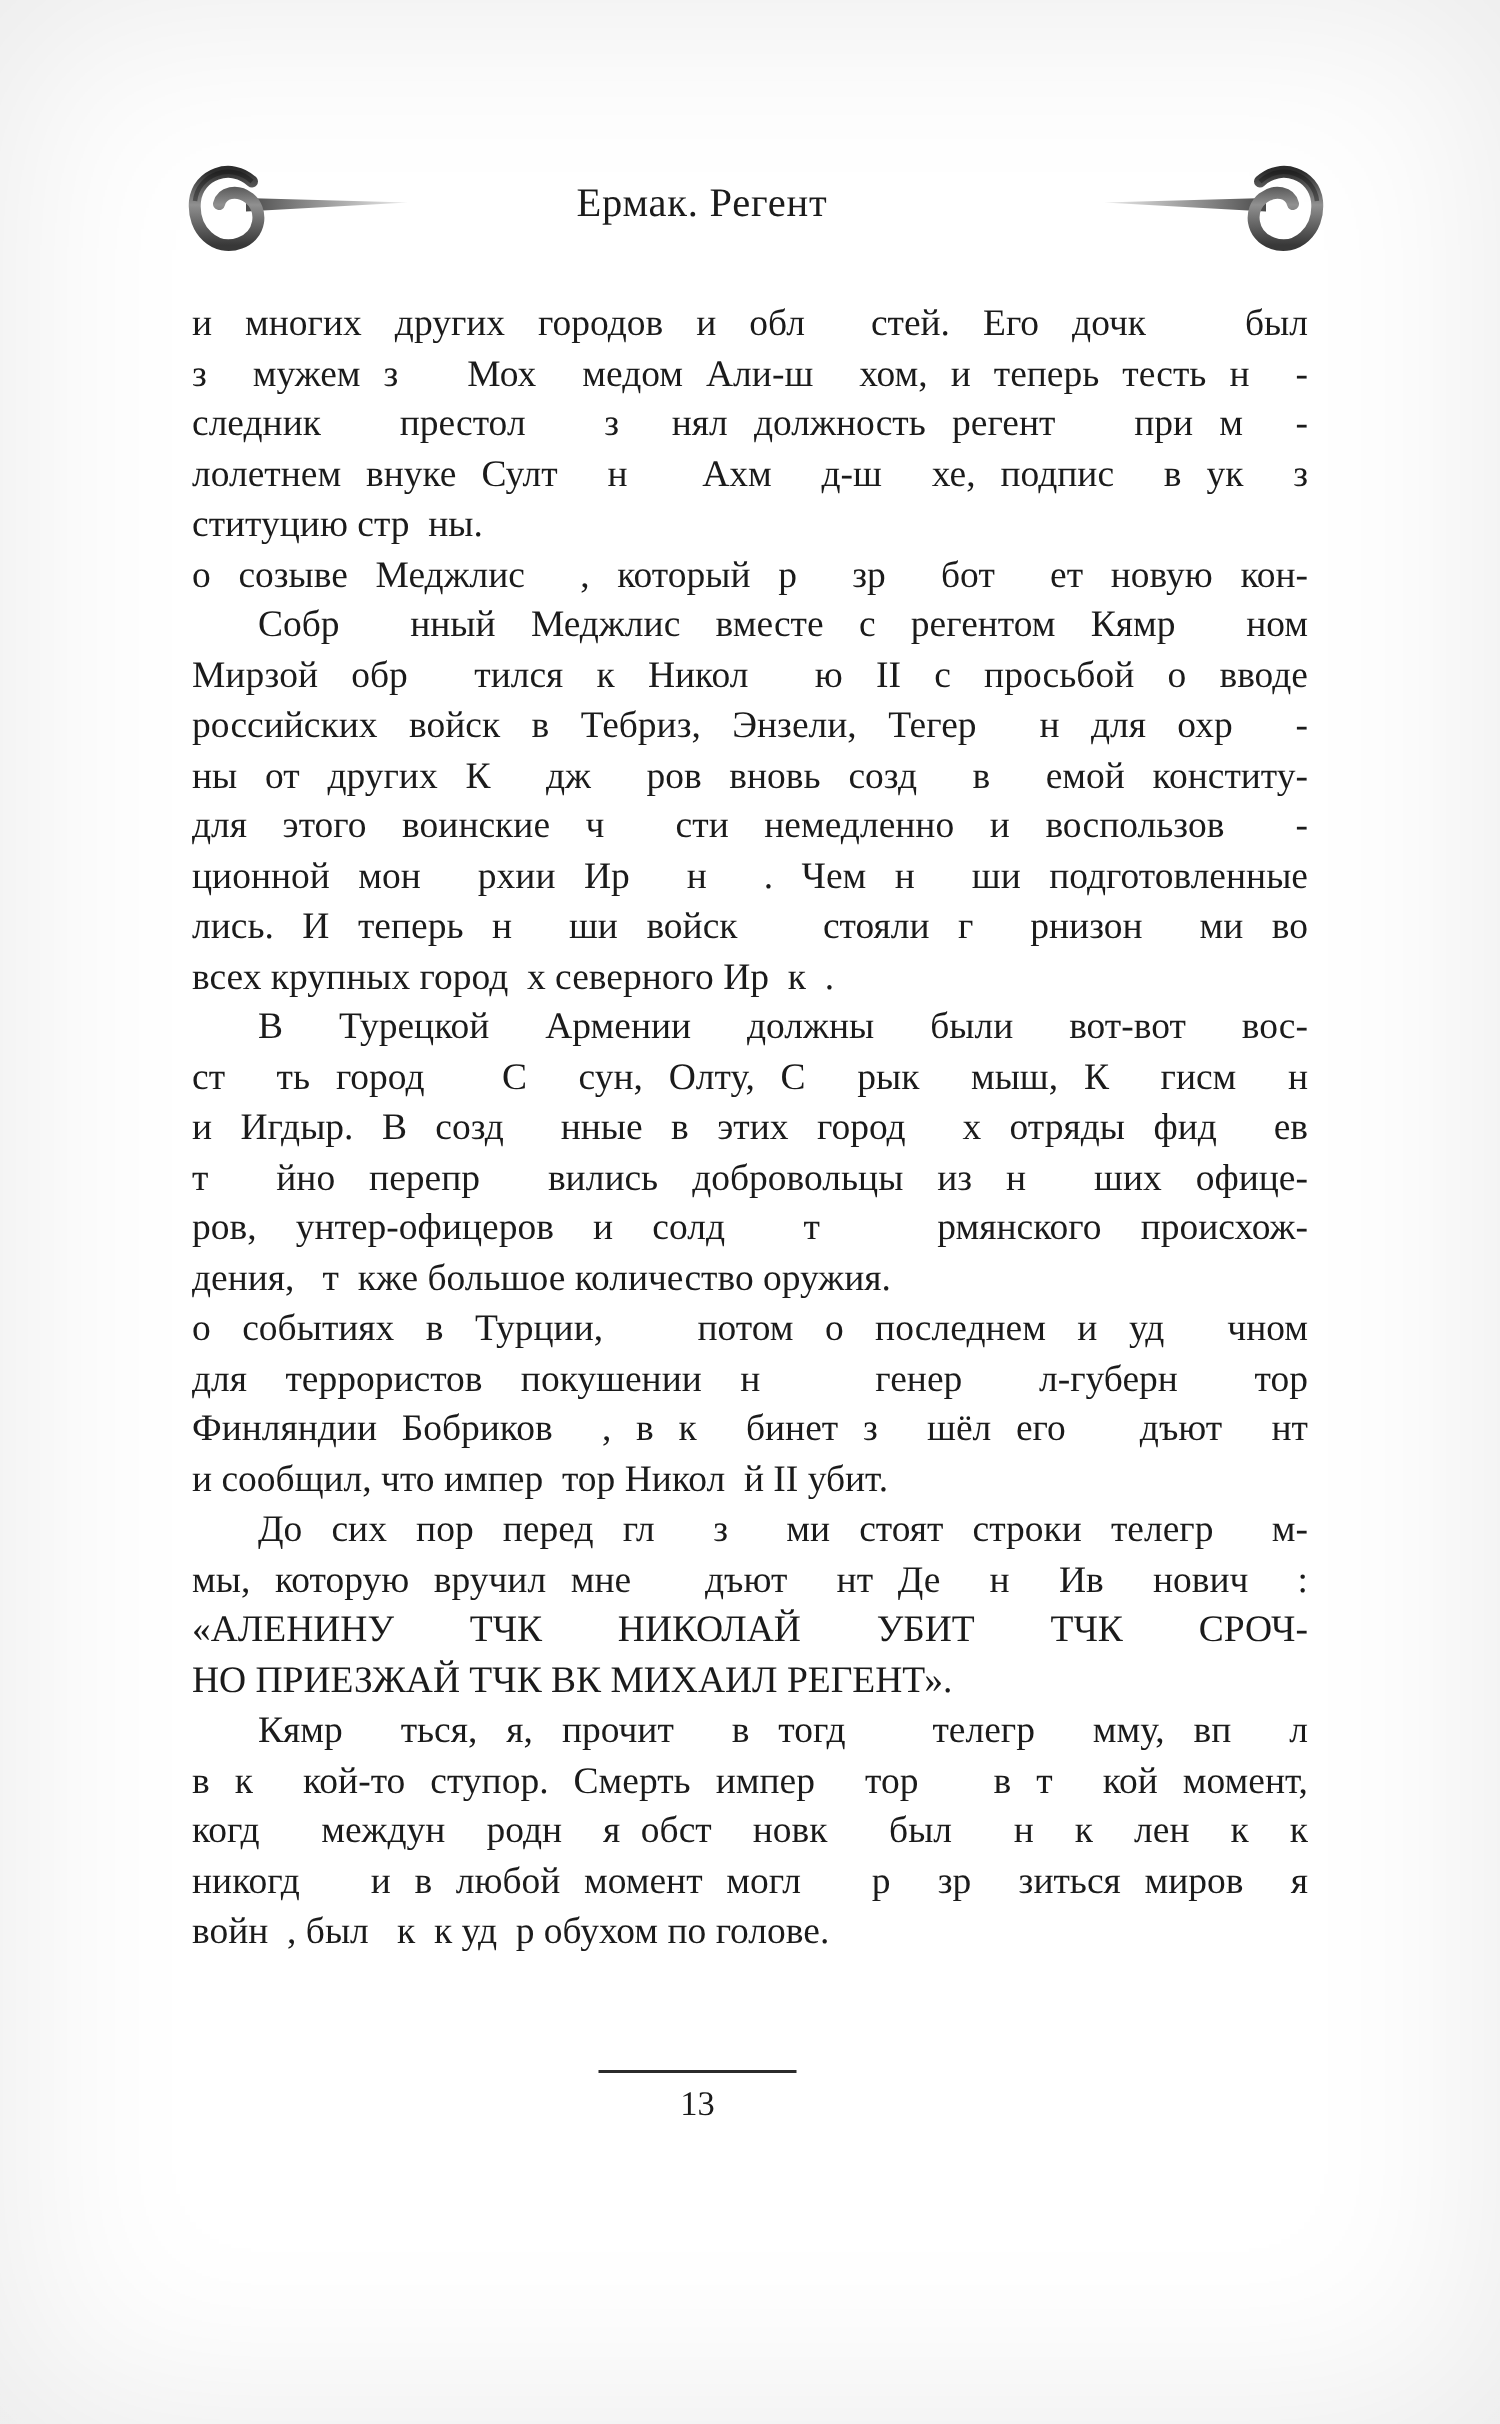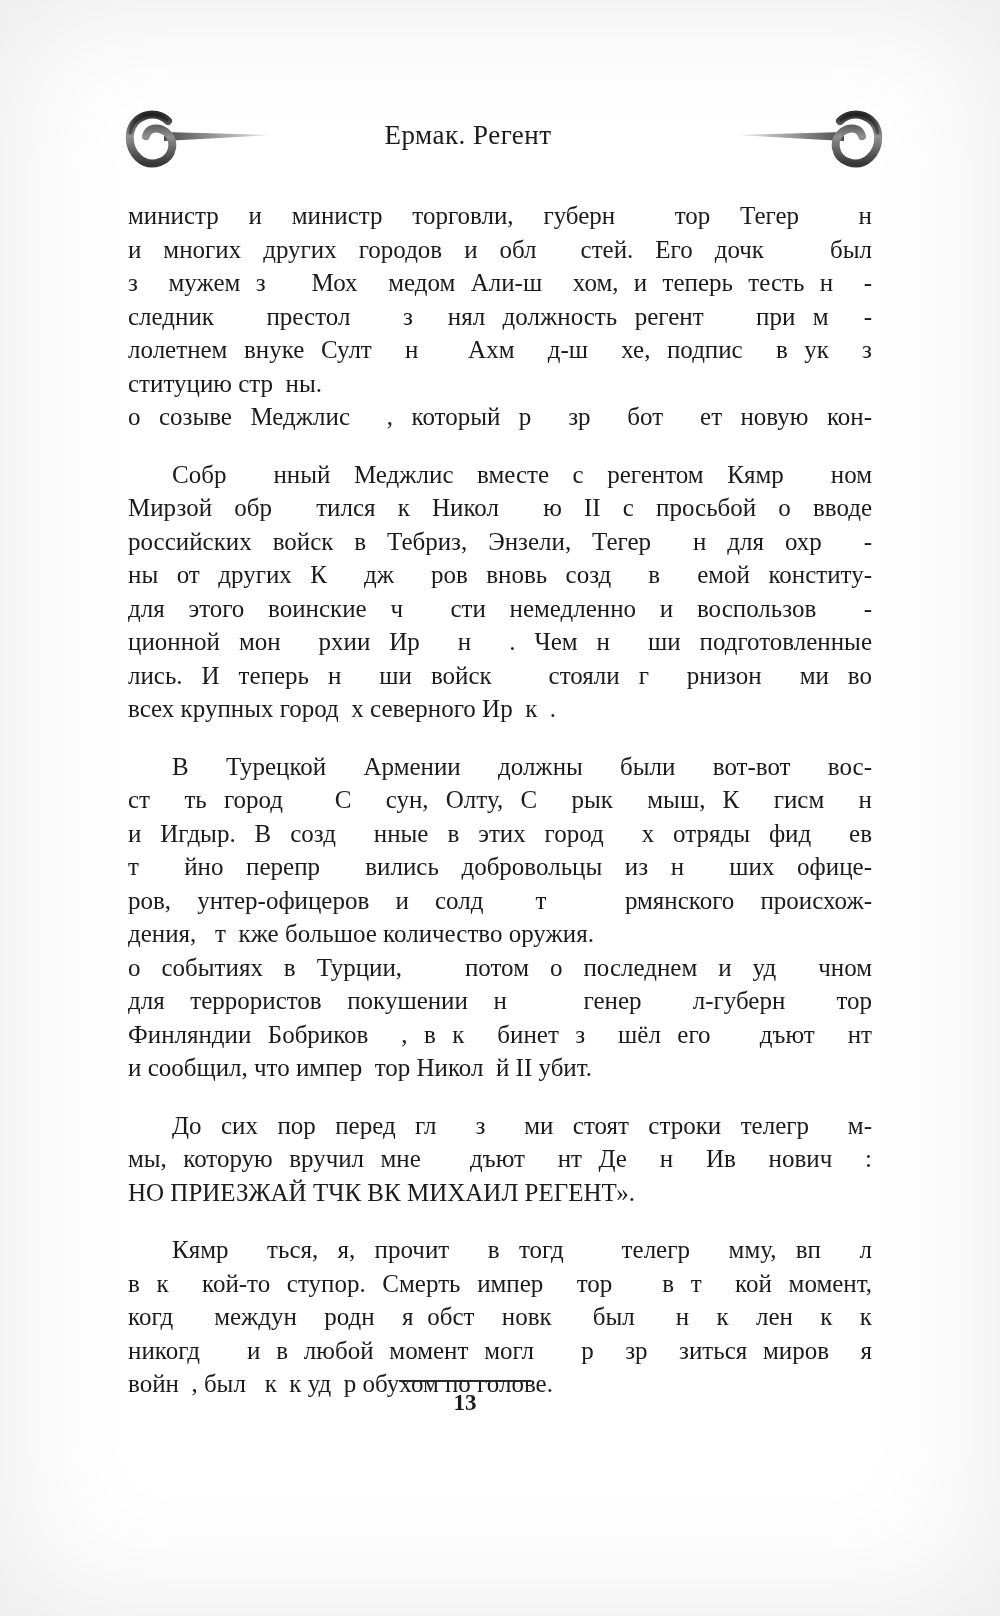--- a/index.html
+++ b/index.html
@@ -30,25 +30,25 @@
   
   .text-block { position: absolute; top: 199px; left: 128px; width: 744px; font-size: 25px; }
   .para { margin: 0; }
   .line {
     height: 33.5px;
     line-height: 33.5px;
     white-space: pre;
     text-align: justify;
     text-align-last: justify;
   }
-  .line.indent { text-indent: 44px; margin-top: 24px; }
+  .line.indent { text-indent: 44px; }
   .line.last   { text-align-last: left; }
 
   
-  .page-footer { position: absolute; top: 1380px; left: 128px; width: 744px; transform: translateX(-35px); text-align: center; font-weight: bold; }
+  .page-footer { position: absolute; top: 1380px; left: 128px; width: 744px; transform: translateX(-35px); text-align: center; }
   .footer-rule { width: 132px; height: 2px; background: #2b2b2b; margin: 0 auto 8px auto; }
   .page-number { font-size: 23px; line-height: 26px; }
 </style>
 </head>
 <body>
 
 <div class="page">
 
   <header class="page-header">
     <span class="ornament left">
@@ -89,21 +89,20 @@
         </defs>
         <polygon points="40,26 148,29 40,35" fill="url(#tailR)"></polygon>
         <path d="M44 15 C30 2 8 10 6 28 C4 48 20 62 36 56 C50 51 52 34 42 26 C34 20 24 22 22 30" fill="none" stroke="url(#ringR)" stroke-width="8" stroke-linecap="round"></path>
         <path d="M44 15 C30 2 8 10 6 28" fill="none" stroke="#141414" stroke-width="3" opacity="0.45"></path>
       </svg>
     </span>
   </header>
 
   <main class="text-block">
       <div class="para">
-        <div class="line">министр и министр торговли, губерн  тор Тегер  н</div>
         <div class="line">и многих других городов и обл  стей. Его дочк   был</div>
         <div class="line">з  мужем з   Мох  медом Али-ш  хом, и теперь тесть н  -</div>
         <div class="line">следник   престол   з  нял должность регент   при м  -</div>
         <div class="line">лолетнем внуке Султ  н   Ахм  д-ш  хе, подпис  в ук  з</div>
         <div class="line last">ституцию стр  ны.</div>
         <div class="line">о созыве Меджлис  , который р  зр  бот  ет новую кон-</div>
       </div>
       <div class="para">
         <div class="line indent">Собр  нный Меджлис вместе с регентом Кямр  ном</div>
         <div class="line">Мирзой обр  тился к Никол  ю II с просьбой о вводе</div>
@@ -124,20 +123,21 @@
       </div>
       <div class="para">
         <div class="line">о событиях в Турции,   потом о последнем и уд  чном</div>
         <div class="line">для террористов покушении н   генер  л-губерн  тор</div>
         <div class="line">Финляндии Бобриков  , в к  бинет з  шёл его   дъют  нт</div>
         <div class="line last">и сообщил, что импер  тор Никол  й II убит.</div>
       </div>
       <div class="para">
         <div class="line indent">До сих пор перед гл  з  ми стоят строки телегр  м-</div>
         <div class="line">мы, которую вручил мне   дъют  нт Де  н  Ив  нович  :</div>
+        <div class="line">«АЛЕНИНУ ТЧК НИКОЛАЙ УБИТ ТЧК СРОЧ-</div>
         <div class="line last">НО ПРИЕЗЖАЙ ТЧК ВК МИХАИЛ РЕГЕНТ».</div>
       </div>
       <div class="para">
         <div class="line indent">Кямр  ться, я, прочит  в тогд   телегр  мму, вп  л</div>
         <div class="line">в к  кой-то ступор. Смерть импер  тор   в т  кой момент,</div>
         <div class="line">когд   междун  родн  я обст  новк   был   н  к  лен  к  к</div>
         <div class="line">никогд   и в любой момент могл   р  зр  зиться миров  я</div>
         <div class="line last">войн  , был   к  к уд  р обухом по голове.</div>
       </div>
     </main>

